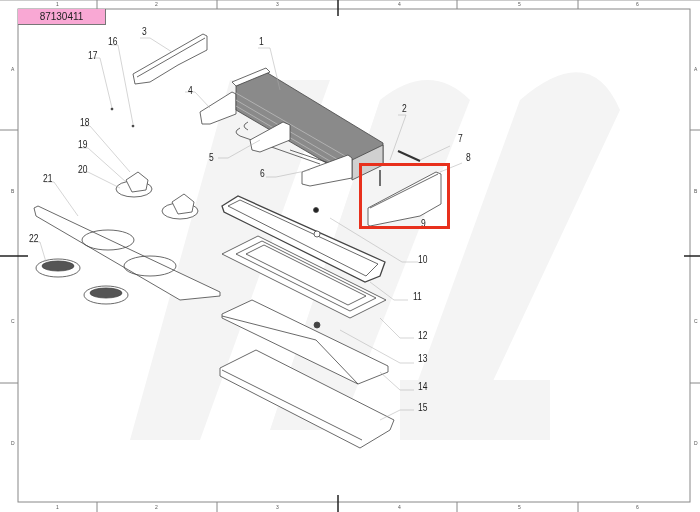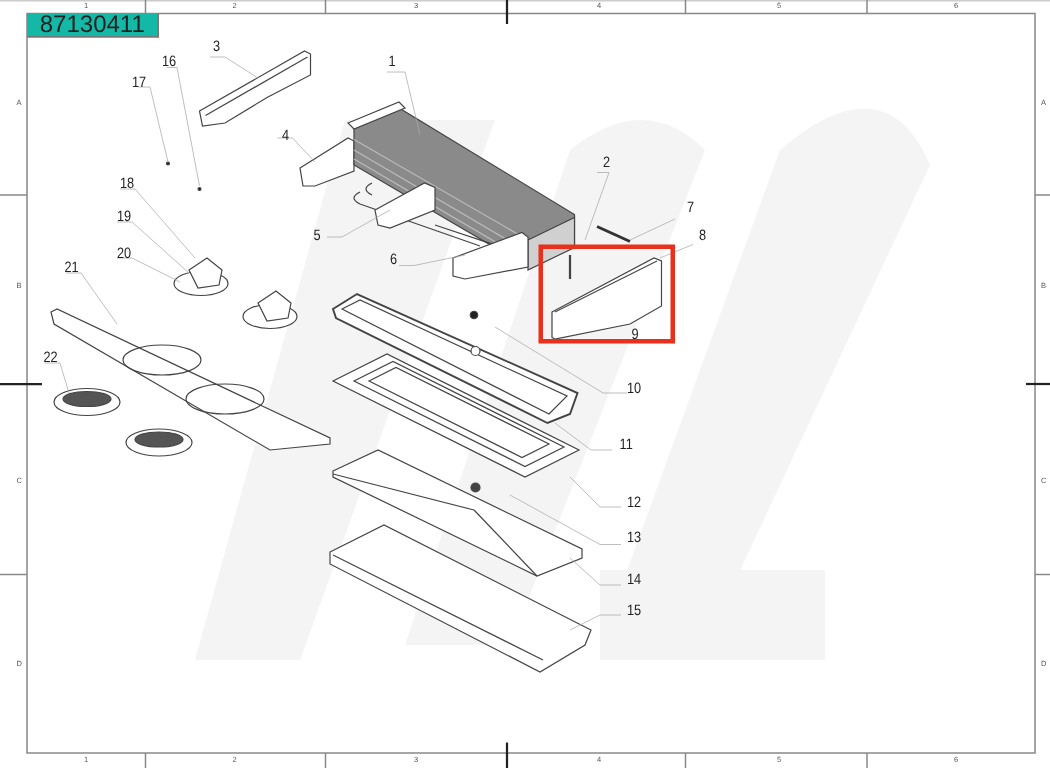--- a/index.html
+++ b/index.html
@@ -1,20 +1,20 @@
 <!DOCTYPE html>
 <html><head>
 <meta charset="utf-8">
 <style>
   html, body { margin:0; padding:0; background:#ffffff; }
   body { width:700px; height:512px; position:relative; overflow:hidden; font-family:"Liberation Sans", sans-serif; }
   #sheet { position:absolute; left:0; top:0; width:700px; height:512px; }
   .grid-label { position:absolute; font-size:5px; color:#555; font-family:"Liberation Sans", sans-serif; }
   .part-label { position:absolute; font-size:10px; color:#222; font-family:"Liberation Sans", sans-serif; transform:scaleX(0.85); transform-origin:left top; }
-  #title-box { position:absolute; left:18px; top:9px; width:87px; height:15px; border:1px solid #777; border-top:none; border-left:none; font-size:16px; color:#222; display:flex; align-items:center; justify-content:center; background:#14b8a6; }
+  #title-box { position:absolute; left:18px; top:9px; width:87px; height:15px; border:1px solid #777; border-top:none; border-left:none; font-size:10px; color:#222; display:flex; align-items:center; justify-content:center; background:#f9a8d4; }
   #highlight { position:absolute; left:359px; top:163px; width:91px; height:66px; border:3px solid #e8301c; box-sizing:border-box; pointer-events:none; }
 </style>
 </head>
 <body>
 
 <svg id="sheet" width="700" height="512" viewBox="0 0 700 512" xmlns="http://www.w3.org/2000/svg">
 
   <g fill="#f4f4f4">
     <path d="M230,80 L330,80 L200,440 L130,440 Z"></path>
     <path d="M380,100 Q430,60 470,100 L340,430 L270,430 Z"></path>

